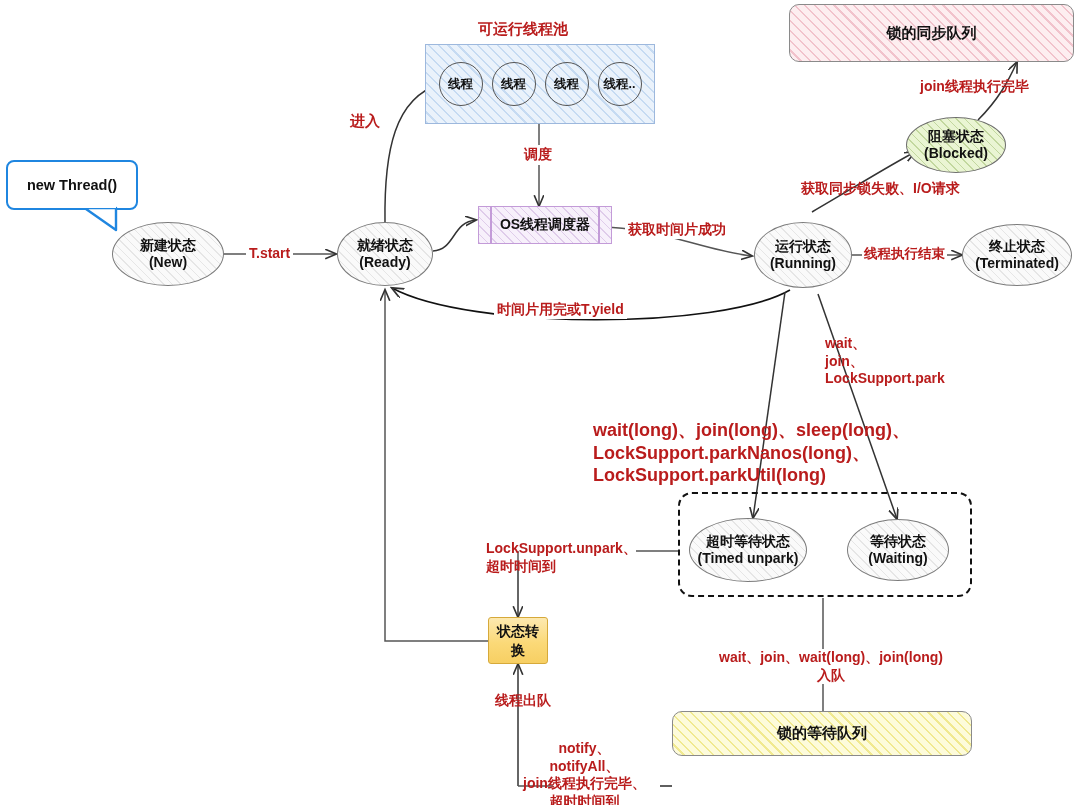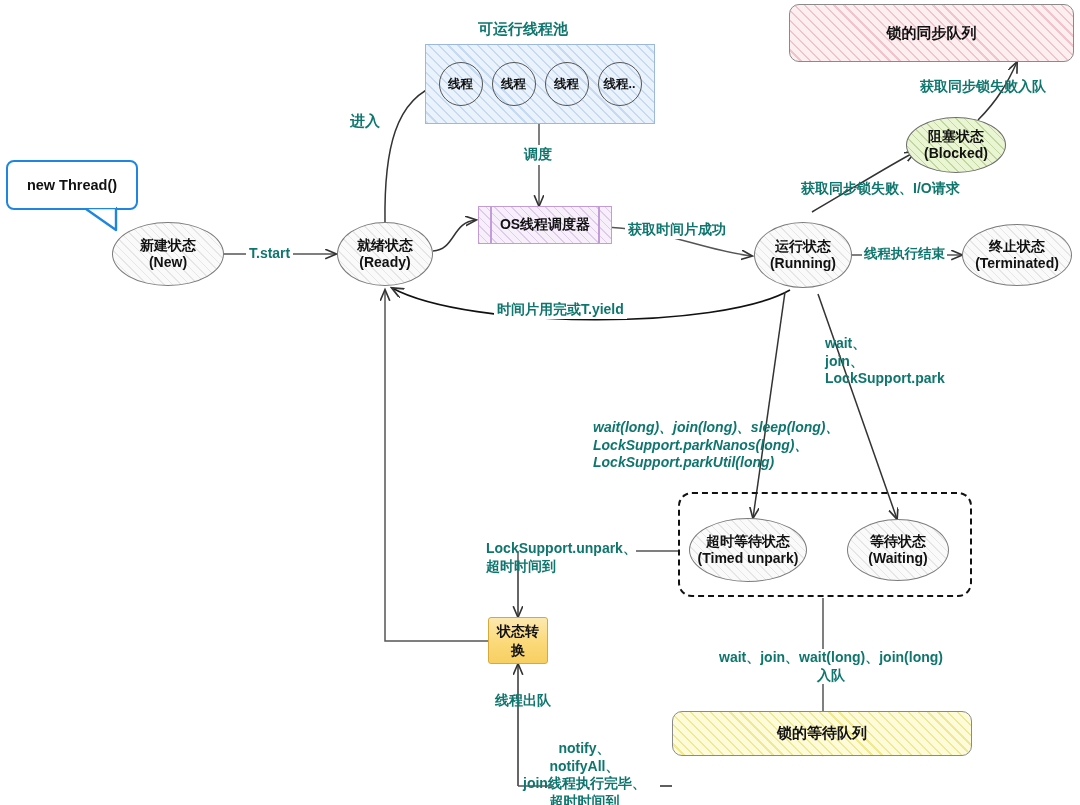--- a/index.html
+++ b/index.html
@@ -2,21 +2,21 @@
 <html><head>
 <meta charset="utf-8">
 <style>
   html,body{margin:0;padding:0;background:#ffffff;}
   body{width:1080px;height:805px;font-family:"Liberation Sans","DejaVu Sans",sans-serif;}
   #stage{position:relative;width:1080px;height:805px;overflow:hidden;background:#fff;}
   svg#edges{position:absolute;left:0;top:0;width:1080px;height:805px;pointer-events:none;}
 
   .node{position:absolute;box-sizing:border-box;display:flex;align-items:center;
         justify-content:center;text-align:center;color:#111;}
-  .lbl{position:absolute;color:#0f766e;font-weight:bold;white-space:pre;line-height:1.25;}
+  .lbl{position:absolute;color:#b91c1c;font-weight:bold;white-space:pre;line-height:1.25;}
 
   
   .ell{border:1.6px solid #7b7b7b;border-radius:50%;
        background:#fafafa;
        background-image:repeating-linear-gradient(45deg,rgba(150,150,150,.20) 0 1px,rgba(0,0,0,0) 1px 6px);
        font-weight:bold;font-size:14px;line-height:1.2;}
   .ell.green{border-color:#6d6d6d;background:#eaf5d3;
        background-image:repeating-linear-gradient(45deg,rgba(120,160,60,.35) 0 1px,rgba(0,0,0,0) 1px 6px);}
 
   
@@ -194,27 +194,27 @@
   <div class="lbl" style="left:521px;top:145px;font-size:14px;background:#fff;padding:1px 3px;">调度</div>
 
   <div class="lbl" style="left:625px;top:221px;font-size:14px;background:#fff;padding:0 3px;">获取时间片成功</div>
 
   <div class="lbl" style="left:494px;top:301px;font-size:14px;background:#fff;padding:0 3px;">时间片用完或T.yield</div>
 
   <div class="lbl" style="left:862px;top:246px;font-size:13.5px;background:#fff;padding:0 2px;">线程执行结束</div>
 
   <div class="lbl" style="left:801px;top:180px;font-size:14px;">获取同步锁失败、I/O请求</div>
 
-  <div class="lbl" style="left:920px;top:78px;font-size:14px;">获取同步锁失败入队</div>
+  <div class="lbl" style="left:920px;top:78px;font-size:14px;">join线程执行完毕</div>
 
   <div class="lbl" style="left:825px;top:335px;font-size:14px;">wait、
 join、
 LockSupport.park</div>
 
-  <div class="lbl" style="left:593px;top:419px;font-size:14px;font-style:italic;">wait(long)、join(long)、sleep(long)、
+  <div class="lbl" style="left:593px;top:419px;font-size:18px;">wait(long)、join(long)、sleep(long)、
 LockSupport.parkNanos(long)、
 LockSupport.parkUtil(long)</div>
 
   <div class="lbl" style="left:486px;top:540px;font-size:14px;">LockSupport.unpark、
 超时时间到</div>
 
   <div class="lbl" style="left:495px;top:692px;font-size:14px;">线程出队</div>
 
   <div class="lbl" style="left:716px;top:649px;font-size:14px;text-align:center;background:#fff;padding:0 3px;">wait、join、wait(long)、join(long)
 入队</div>

